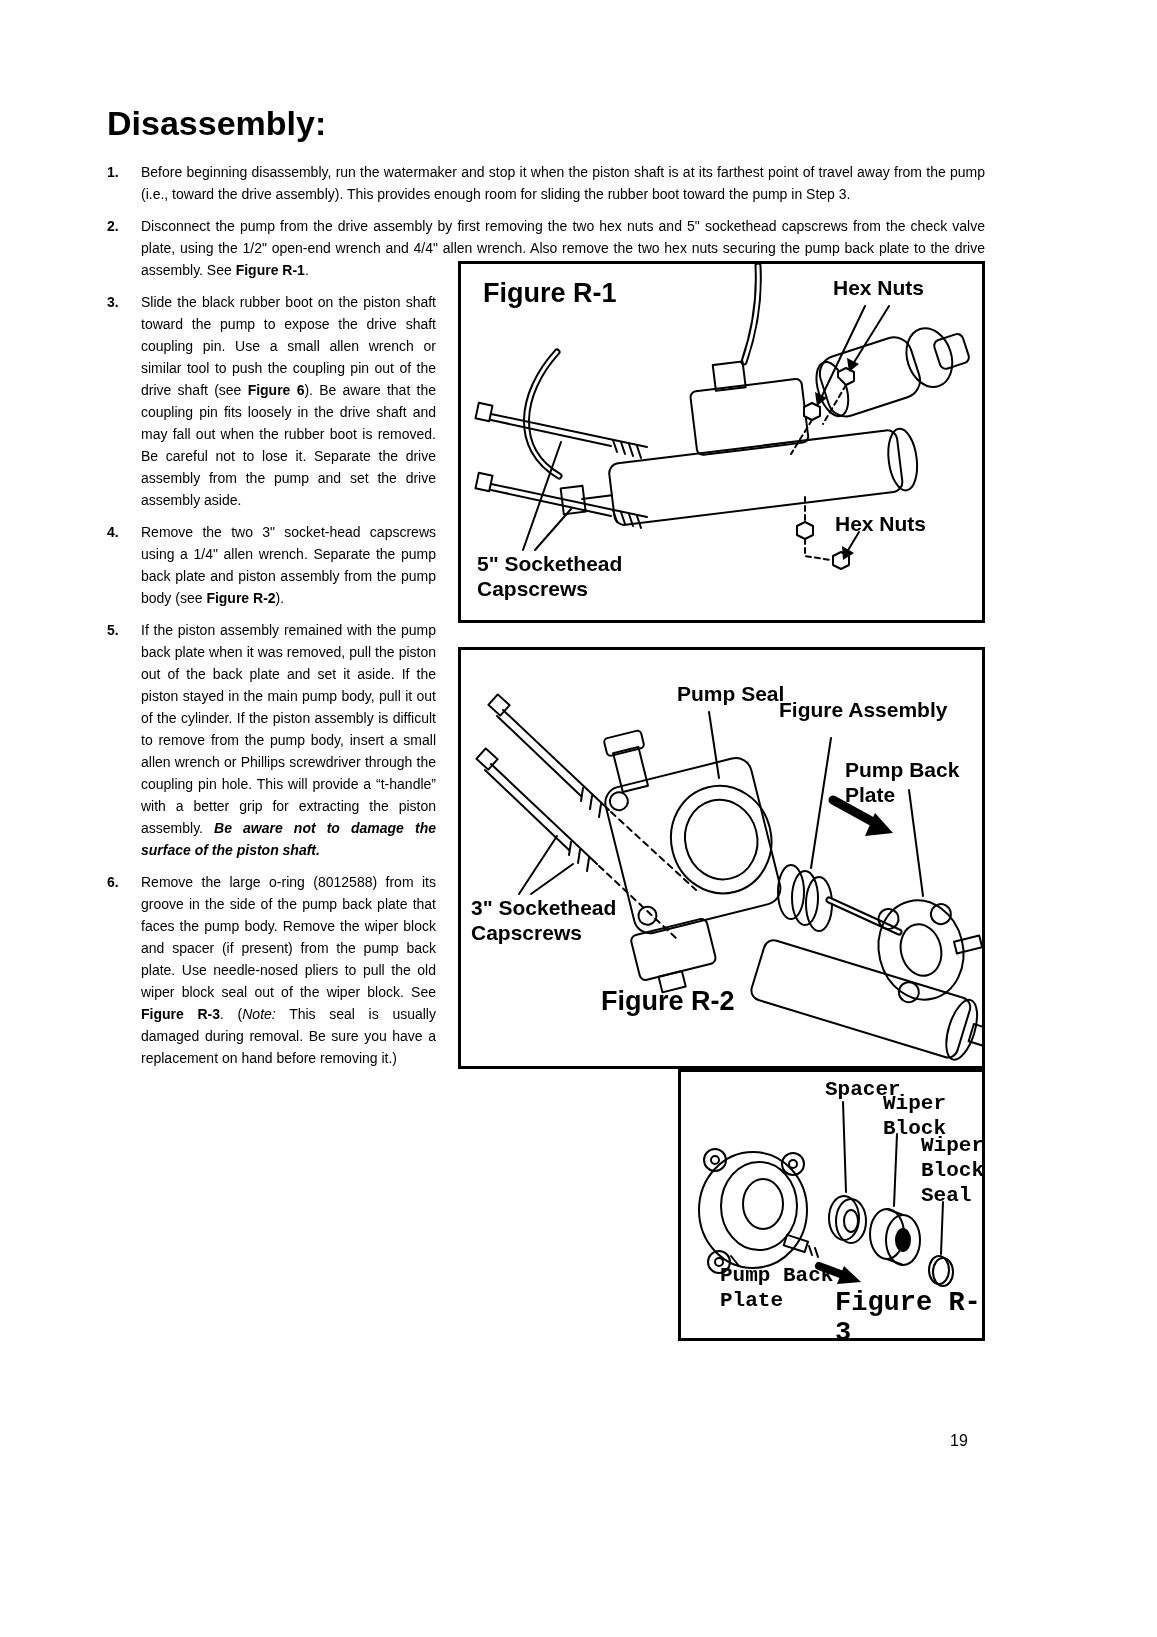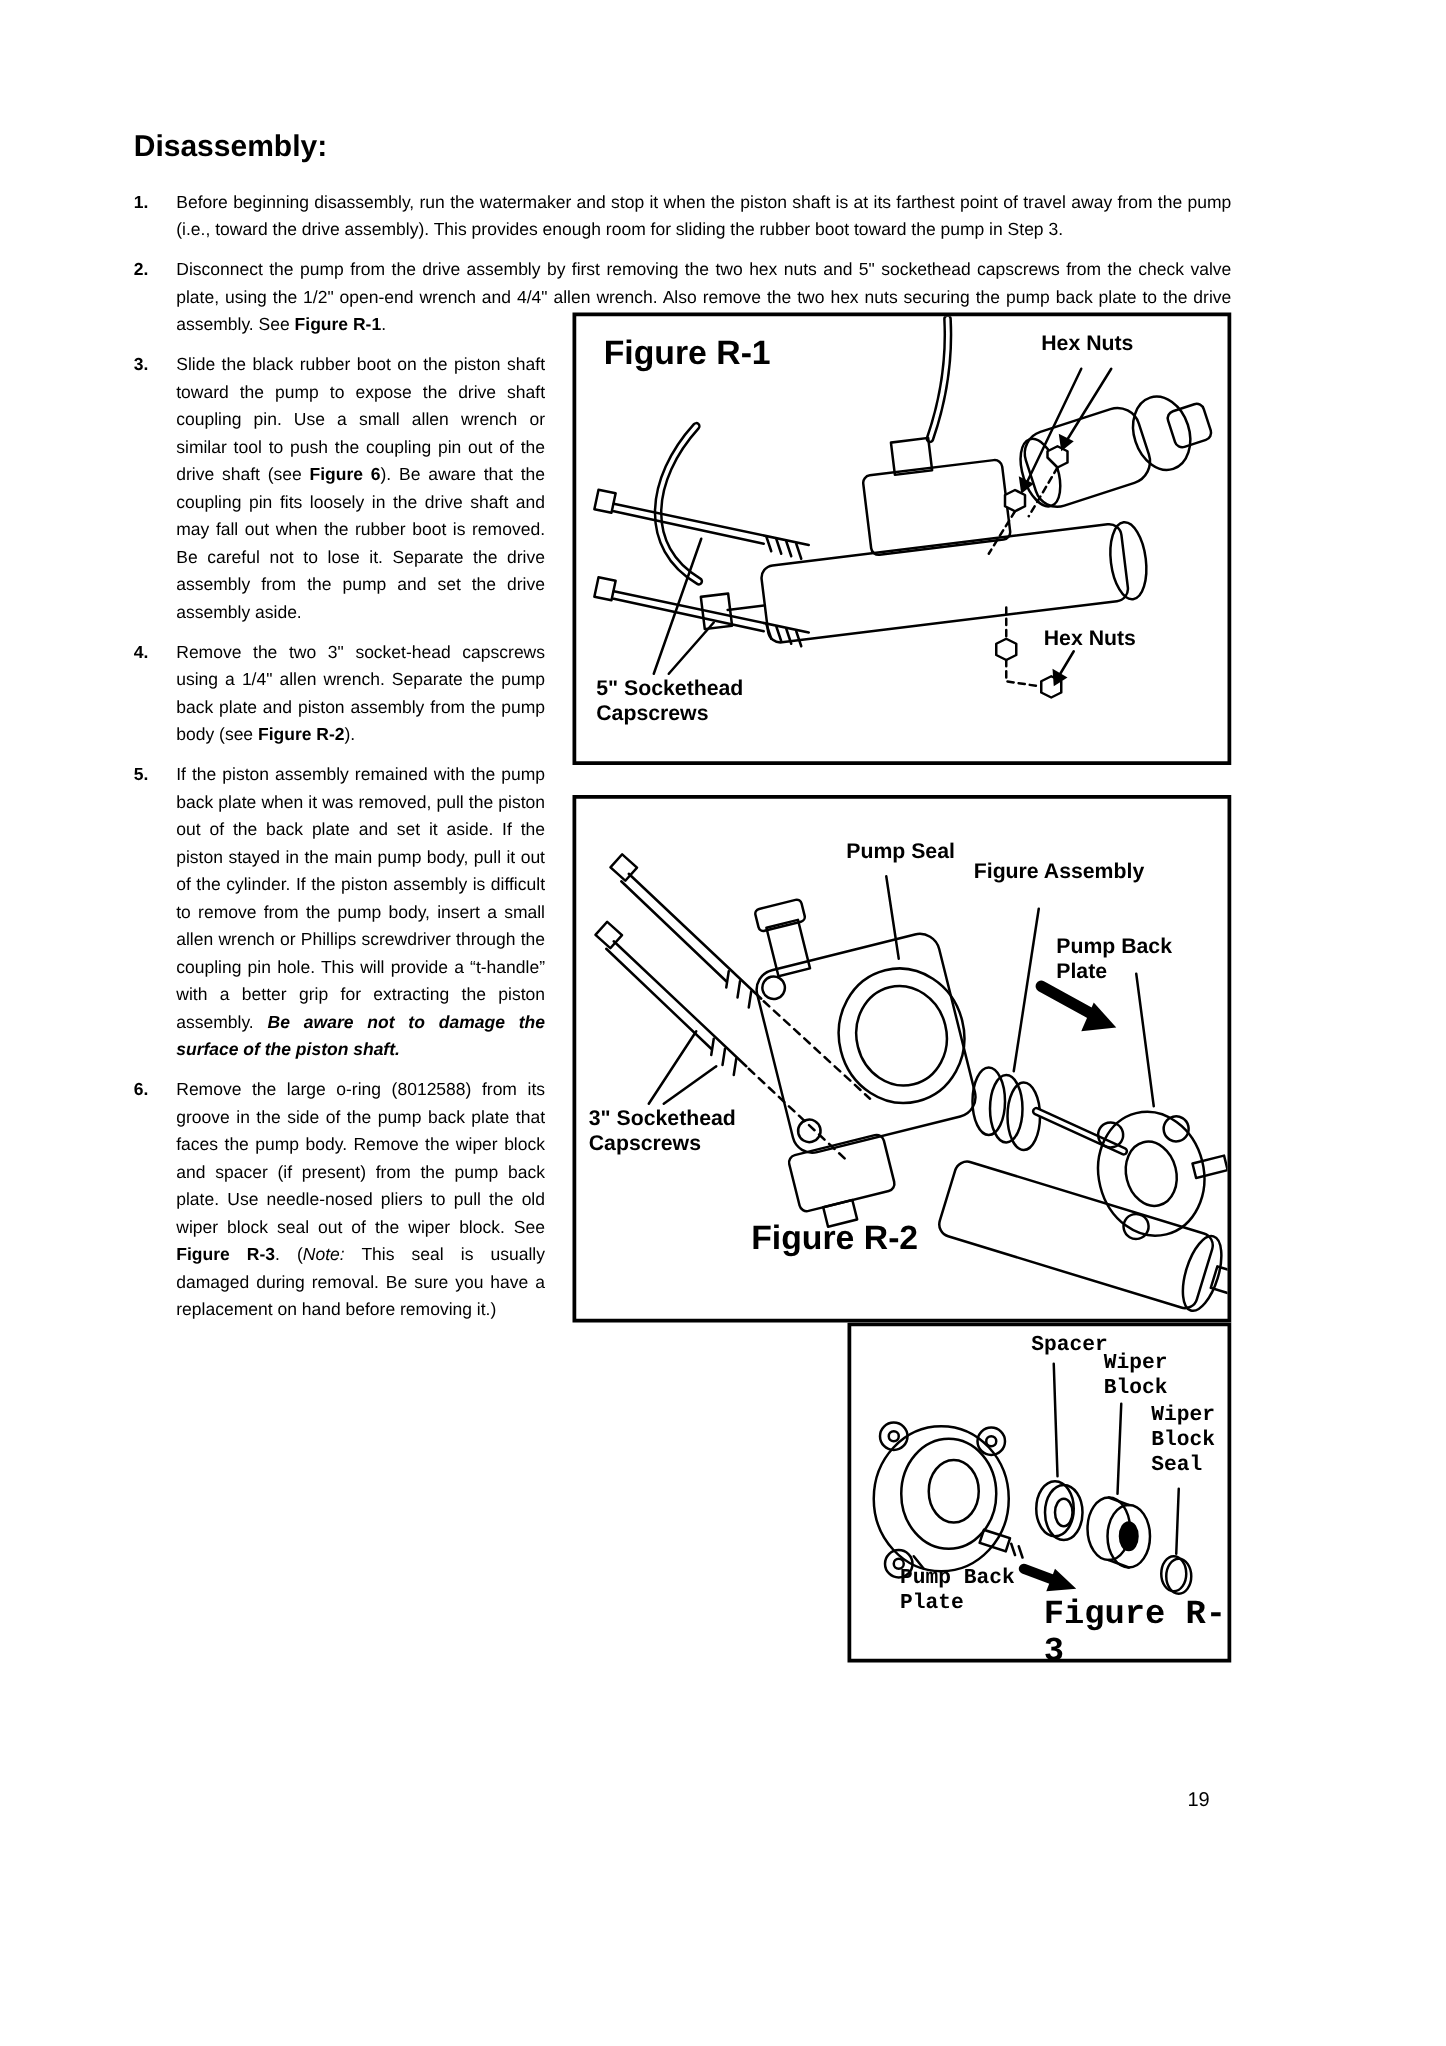--- a/index.html
+++ b/index.html
@@ -1,28 +1,28 @@
 <!DOCTYPE html>
 <html><head>
 <meta charset="utf-8">
 <style>
   html,body{margin:0;padding:0;background:#ffffff;}
   .page{width:1157px;height:1637px;background:#fff;position:relative;margin:0 auto;
         font-family:"Liberation Sans",sans-serif;color:#000;overflow:hidden;}
   .content{position:absolute;left:107px;top:104px;width:878px;}
-  .heading{font-size:24px;font-weight:700;margin:0 0 18px 0;}
+  .heading{font-size:34px;font-weight:700;margin:0 0 18px 0;}
   .step{margin:0 0 10px 0;padding-left:34px;text-indent:-34px;
         font-size:14px;line-height:22px;text-align:justify;}
   .step .num{display:inline-block;width:34px;text-indent:0;font-weight:700;}
   .fig{float:right;clear:right;position:relative;border:3px solid #000;background:#fff;}
   .fig svg{display:block;position:absolute;left:0;top:0;}
   .fig-r1{width:521px;height:356px;margin:-30px 0 10px 22px;}
   .fig-r2{width:521px;height:416px;margin:14px 0 0 22px;}
   .fig-r3{width:301px;height:266px;margin:0 0 0 20px;font-family:Liberation Mono, monospace;}
-  .fig-label{position:absolute;font-size:17px;font-weight:700;line-height:1.18;white-space:pre-line;}
+  .fig-label{position:absolute;font-size:21px;font-weight:700;line-height:1.18;white-space:pre-line;}
   .fig-title{position:absolute;font-size:27px;font-weight:700;}
   .page-number{position:absolute;left:950px;top:1432px;font-size:16px;}
 </style>
 </head>
 <body>
 
 <div class="page">
   <div class="content">
 
     <h1 class="heading">Disassembly:</h1>

